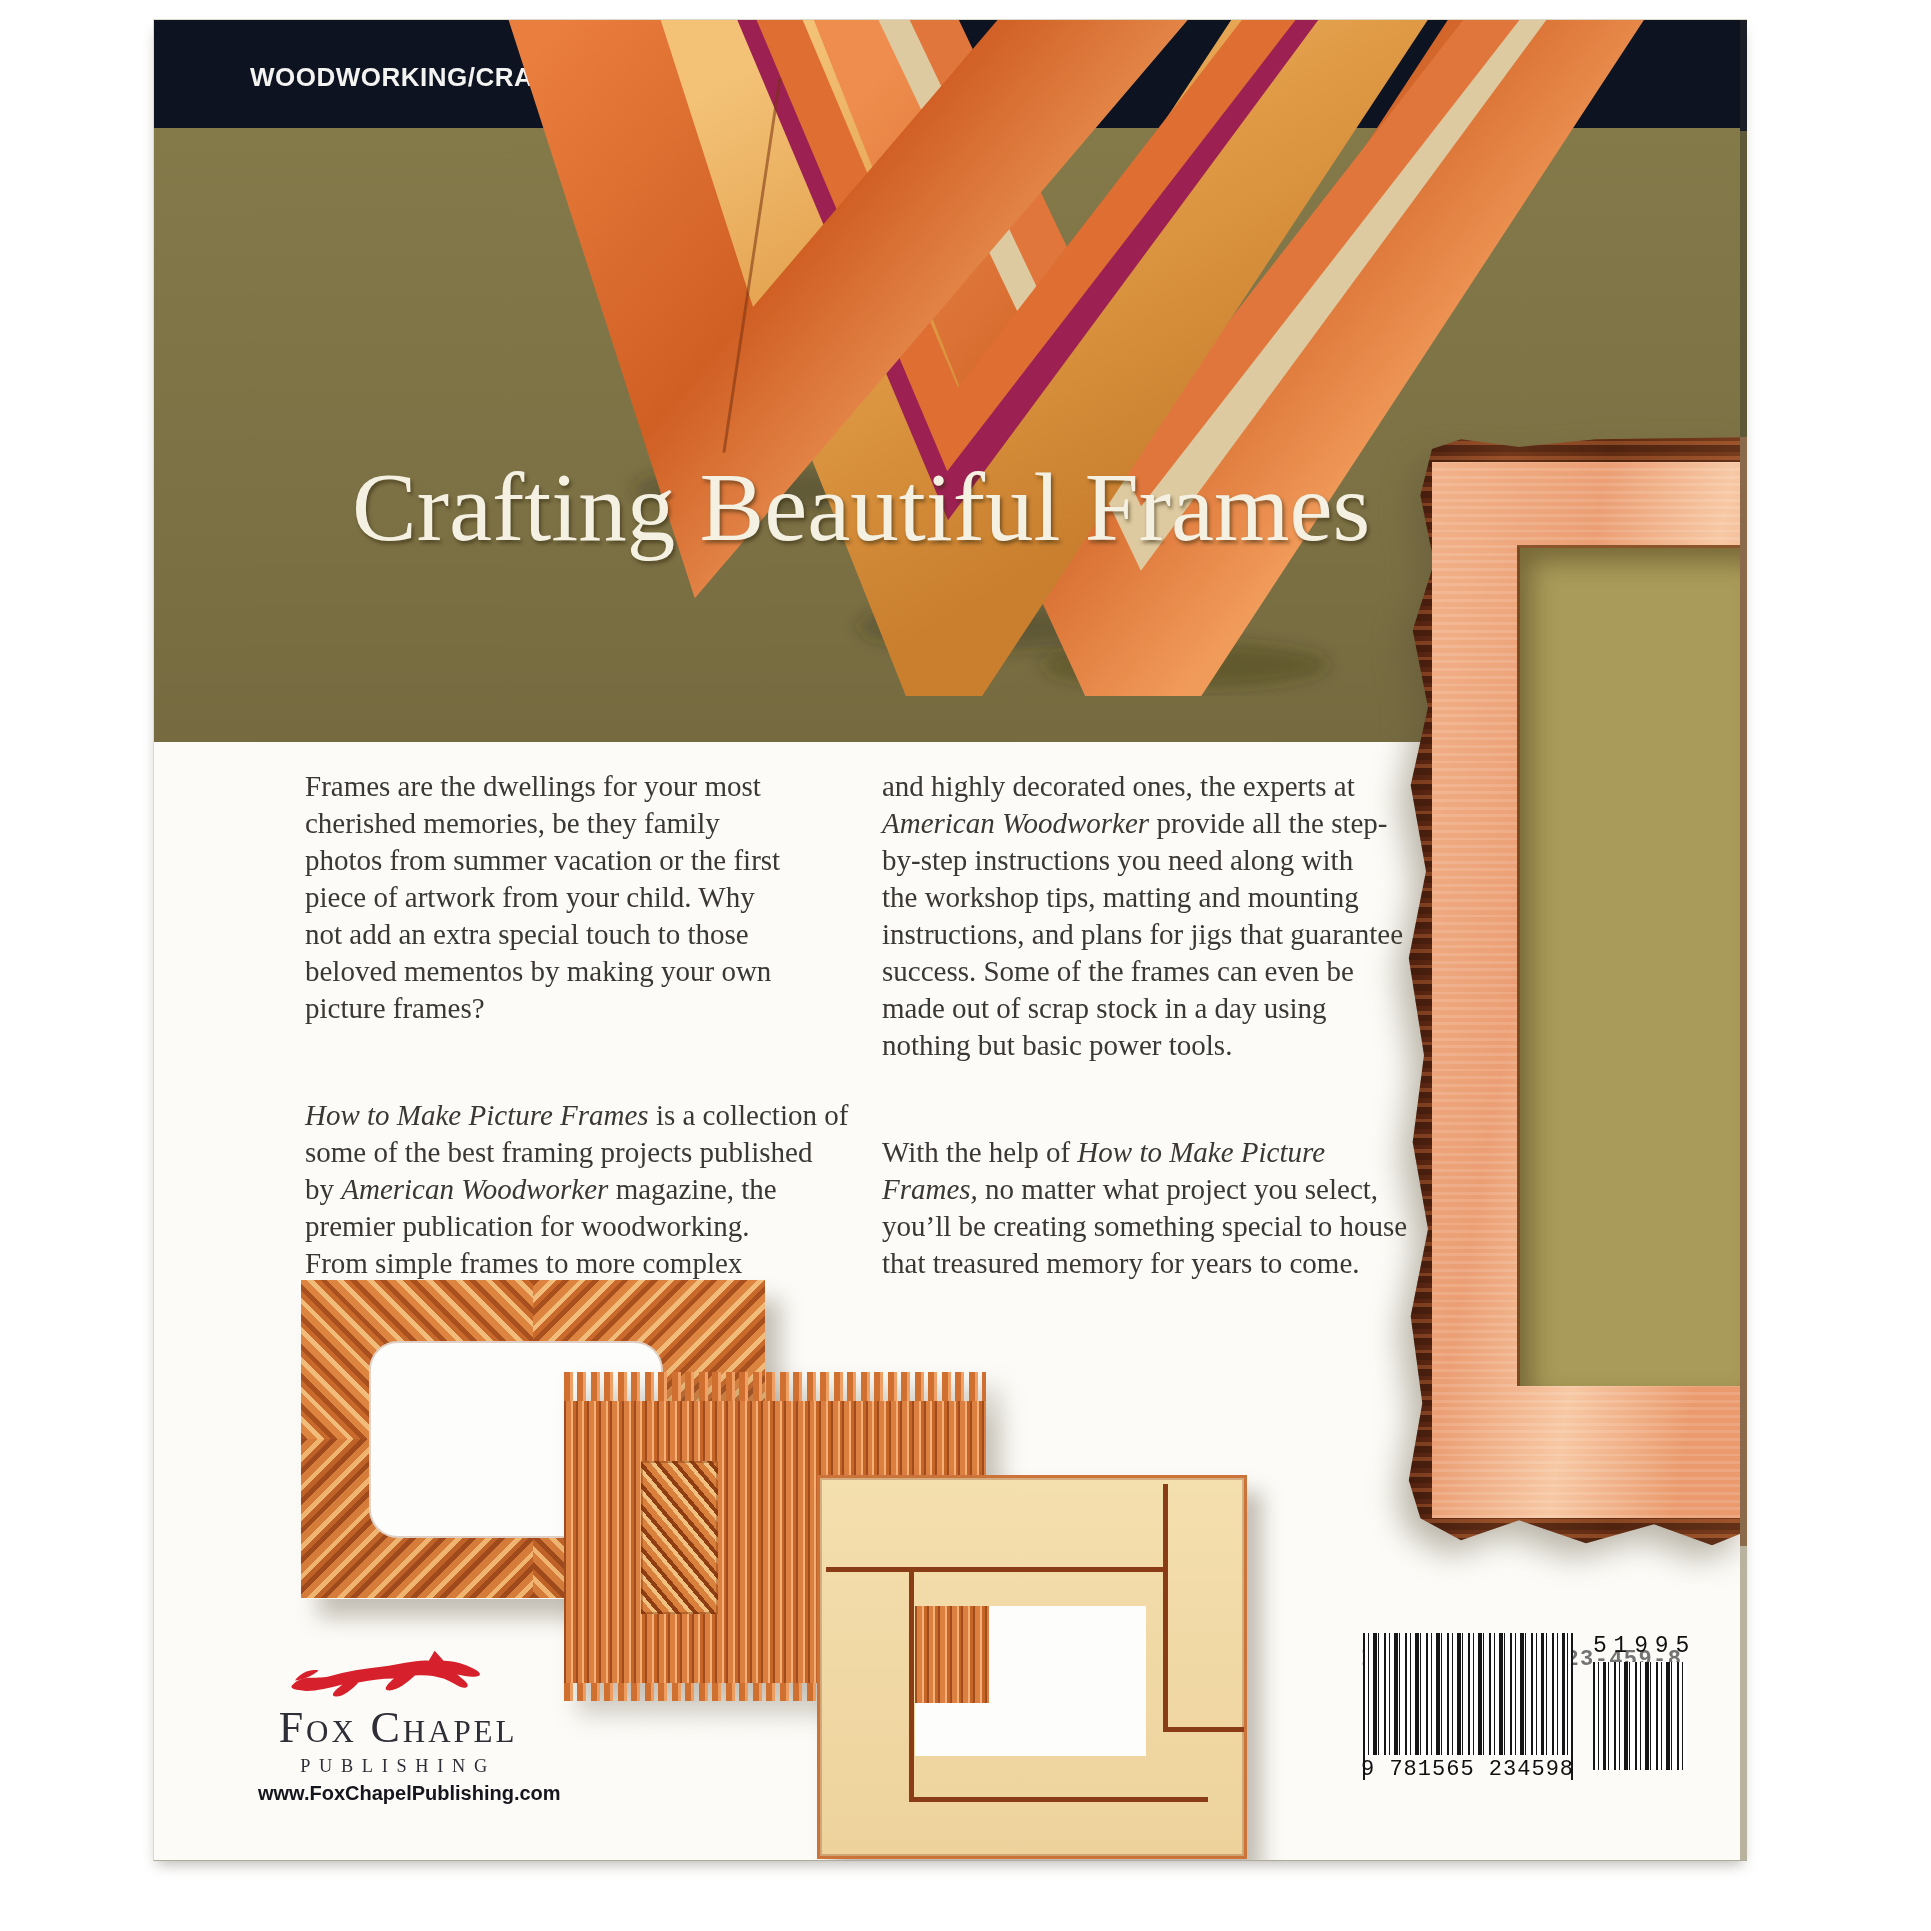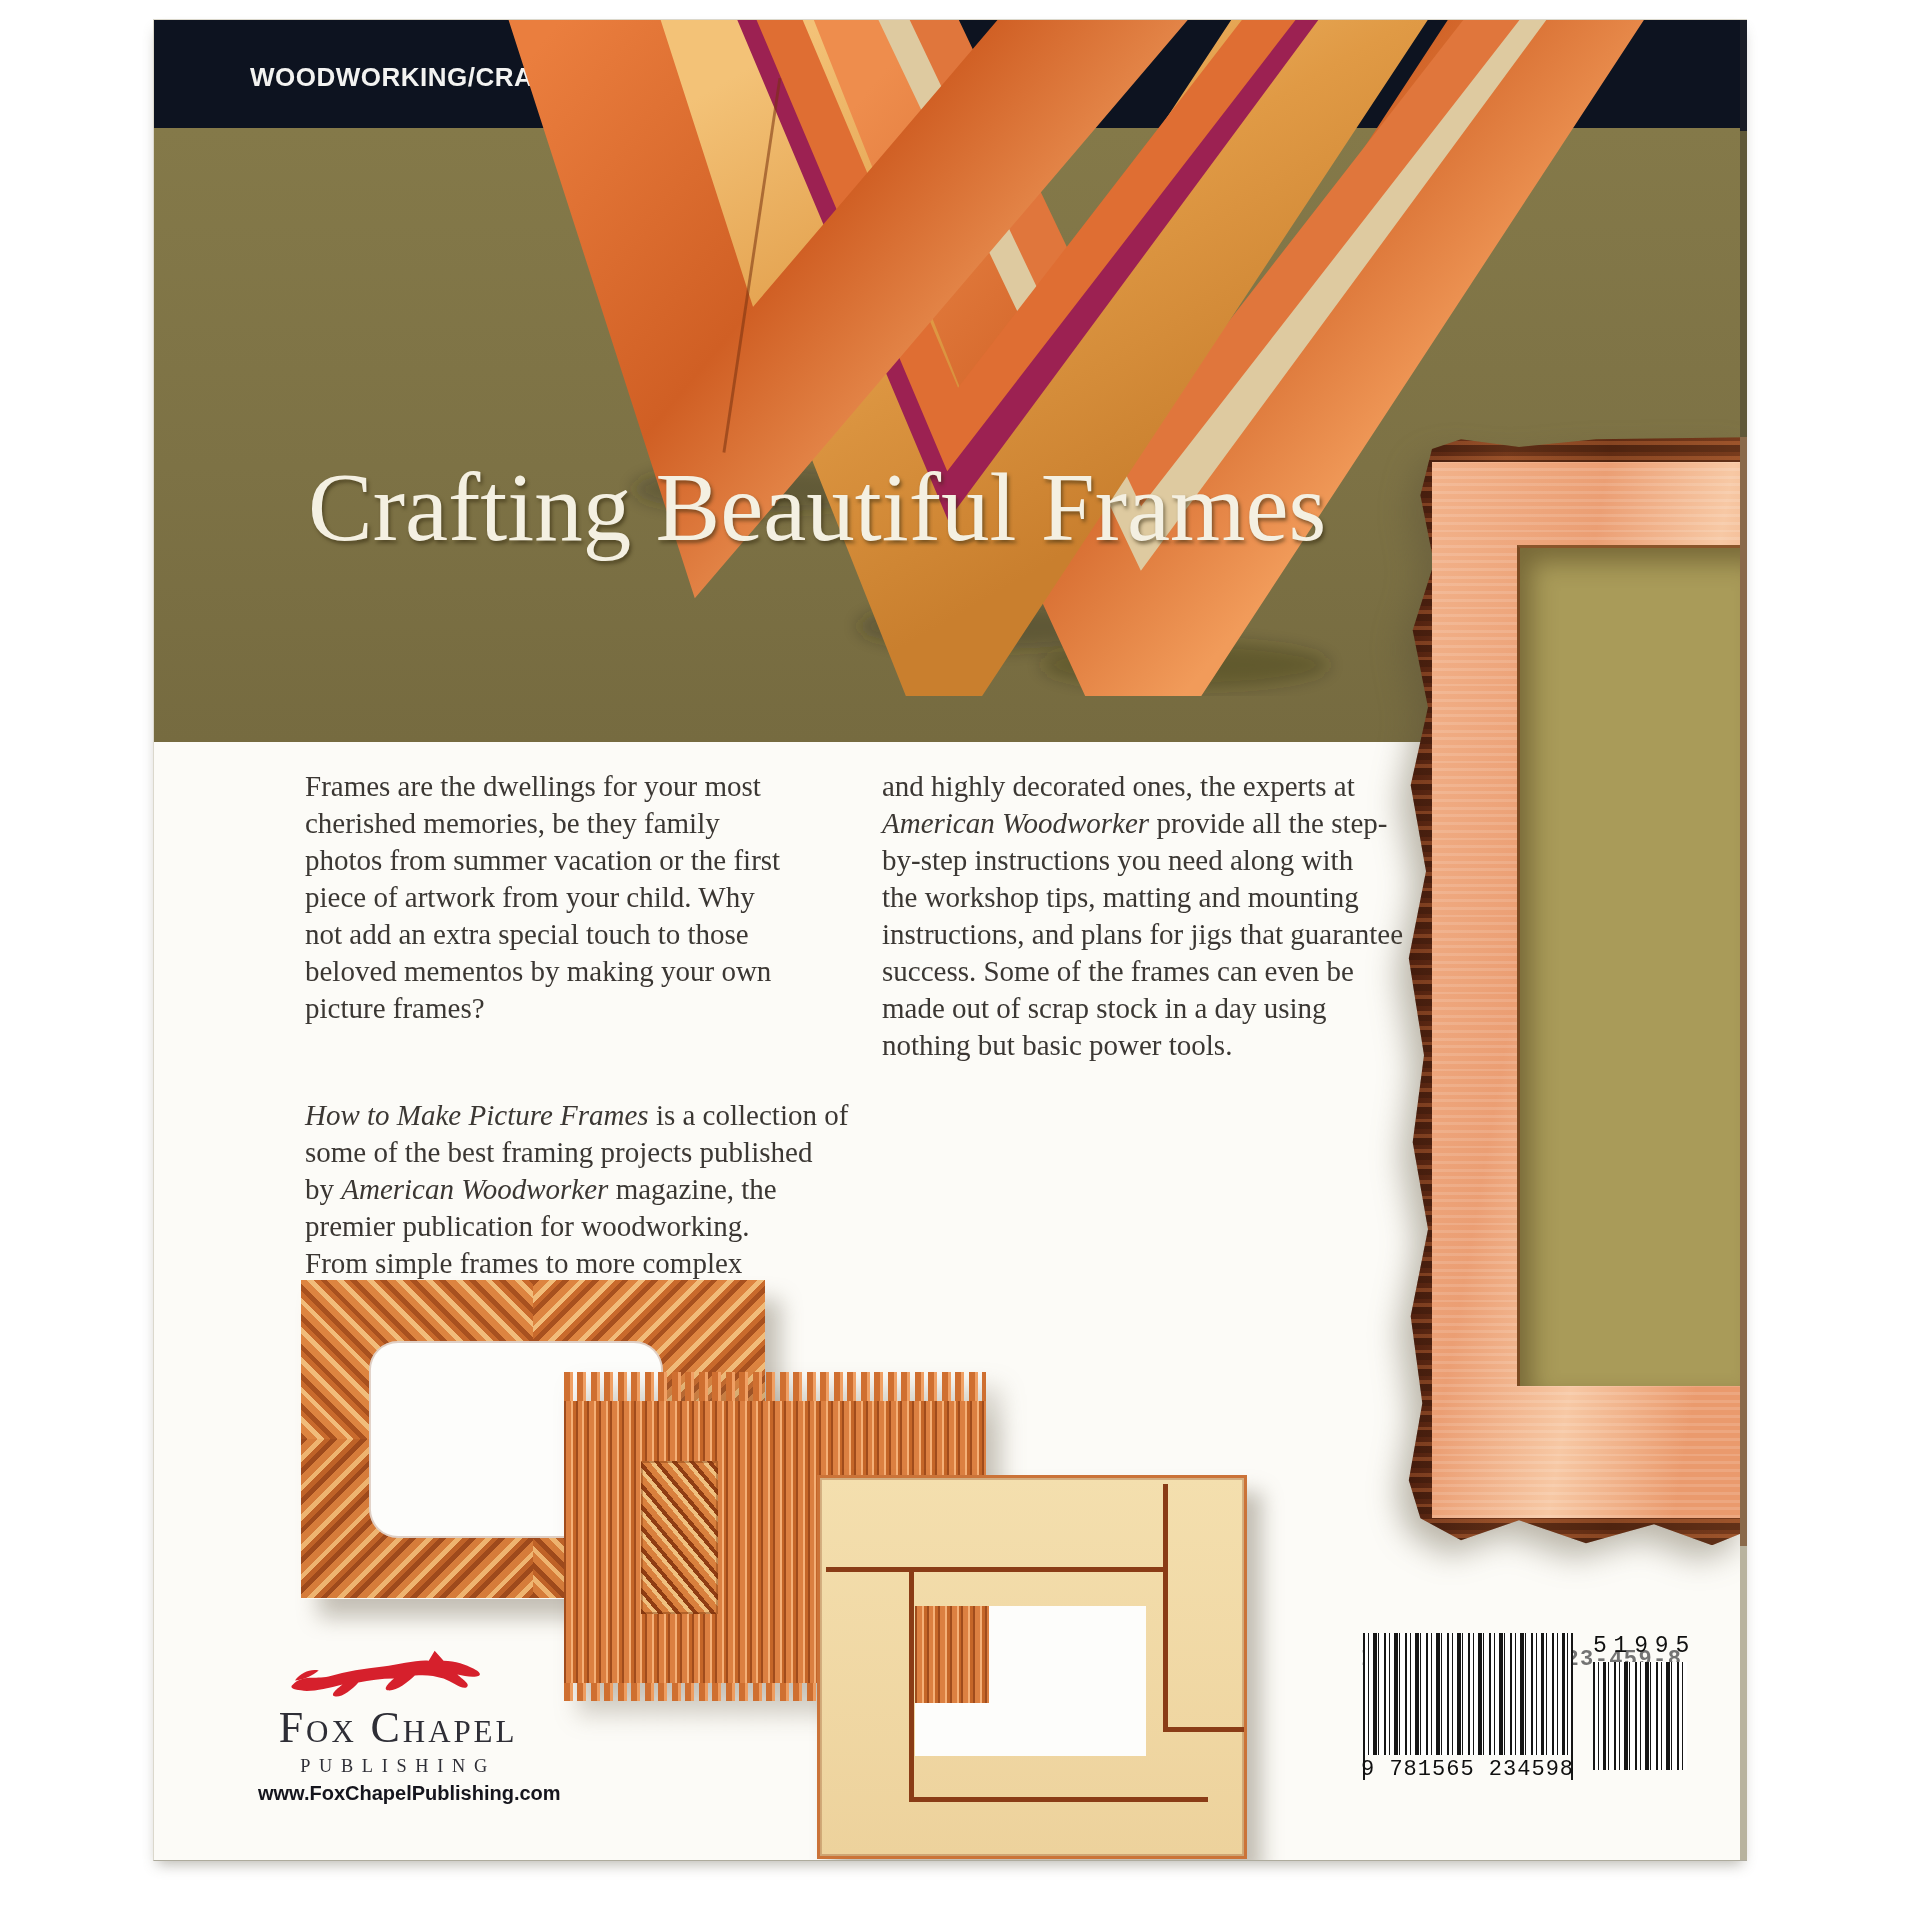--- a/index.html
+++ b/index.html
@@ -16,21 +16,21 @@
         font-weight:bold;font-size:26px;color:#f3f3f1;letter-spacing:0.5px;white-space:nowrap;}
   .topbar .cat .price{margin-left:21px;}
 
   
   .olive{position:absolute;left:0;top:108px;width:1593px;height:614px;
         background:linear-gradient(180deg,#847949 0%,#7d7245 55%,#766b40 100%);}
 
   
   .title{position:absolute;left:154px;top:406px;color:#f4f0e2;
         text-shadow:1.9px 2.9px 3.9px rgba(50,40,15,.55);font-size:97px;line-height:1.0;white-space:nowrap;}
-  .title .t2{margin-top:33px;}
+  .title .t2{margin-top:33px;margin-left:44px;}
 
   
   svg.stack{position:absolute;left:290px;top:0;width:1303px;height:676px;}
 
   
   .col{position:absolute;top:711px;font-size:29px;line-height:37px;color:#3b3733;white-space:pre-line;}
   .col.left{left:151px;width:565px;}
   .col.right{left:728px;width:565px;}
   .col .p2{margin-top:33px;}
   .col em{font-style:italic;}
@@ -188,20 +188,24 @@
   </div>
   <div class="col right">
     <div class="p1">and highly decorated ones, the experts at
 <em>American Woodworker</em> provide all the step-
 by-step instructions you need along with
 the workshop tips, matting and mounting
 instructions, and plans for jigs that guarantee
 success. Some of the frames can even be
 made out of scrap stock in a day using
 nothing but basic power tools.</div>
+    <div class="p2">With the help of <em>How to Make Picture</em>
+<em>Frames,</em> no matter what project you select,
+you’ll be creating something special to house
+that treasured memory for years to come.</div>
   </div>
 
   <div class="barkFrame">
     <div class="bark"></div>
     <div class="wood"></div>
     <div class="open"></div>
   </div>
 
   <div class="frameA">
     <div class="q qa1"></div>

